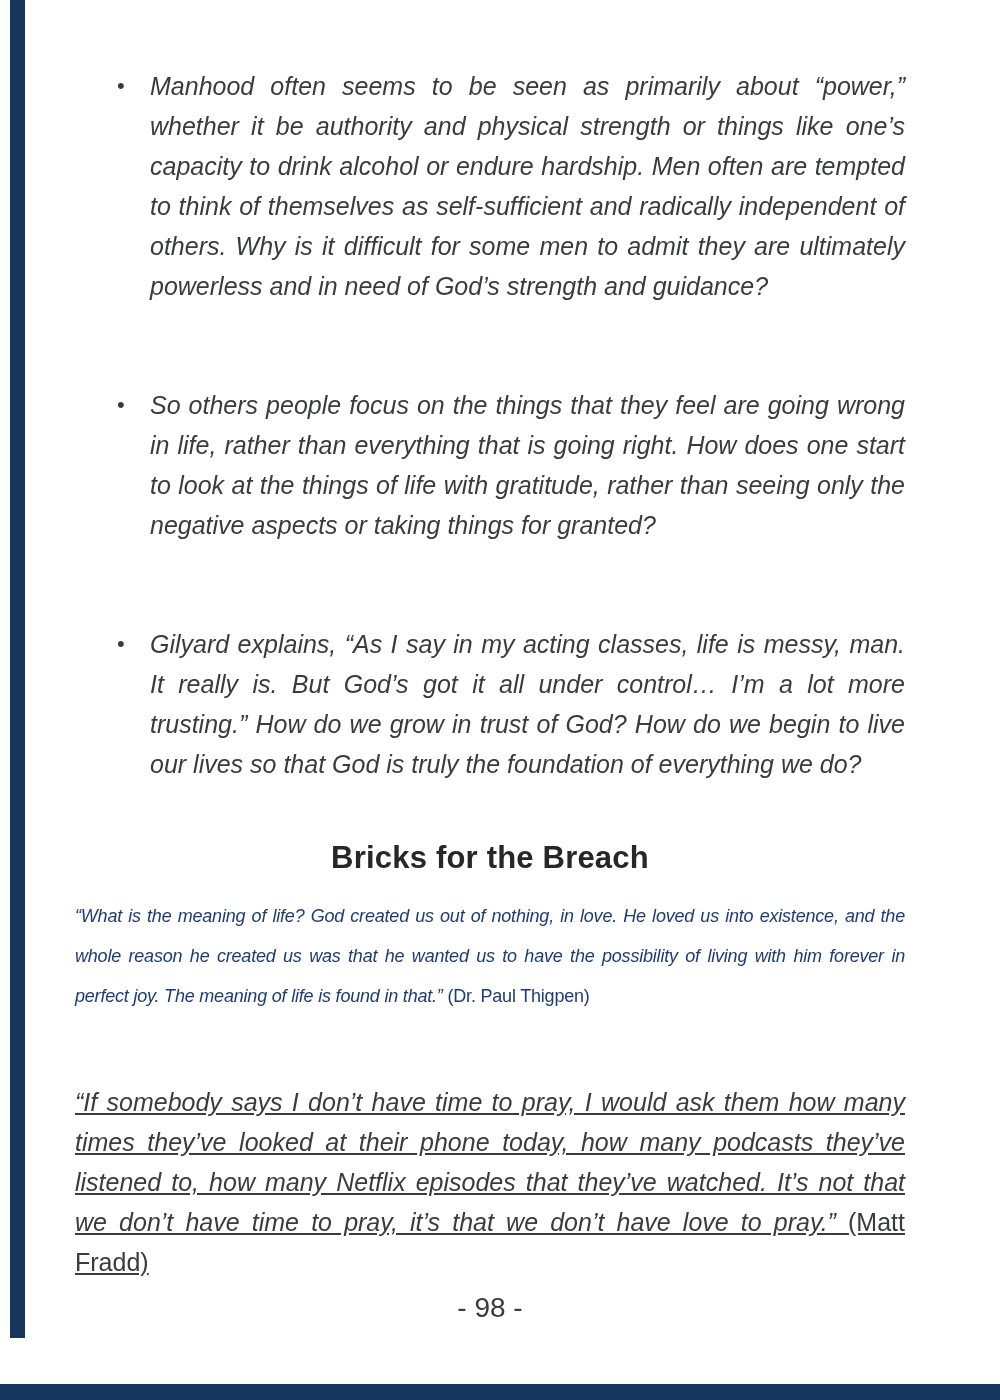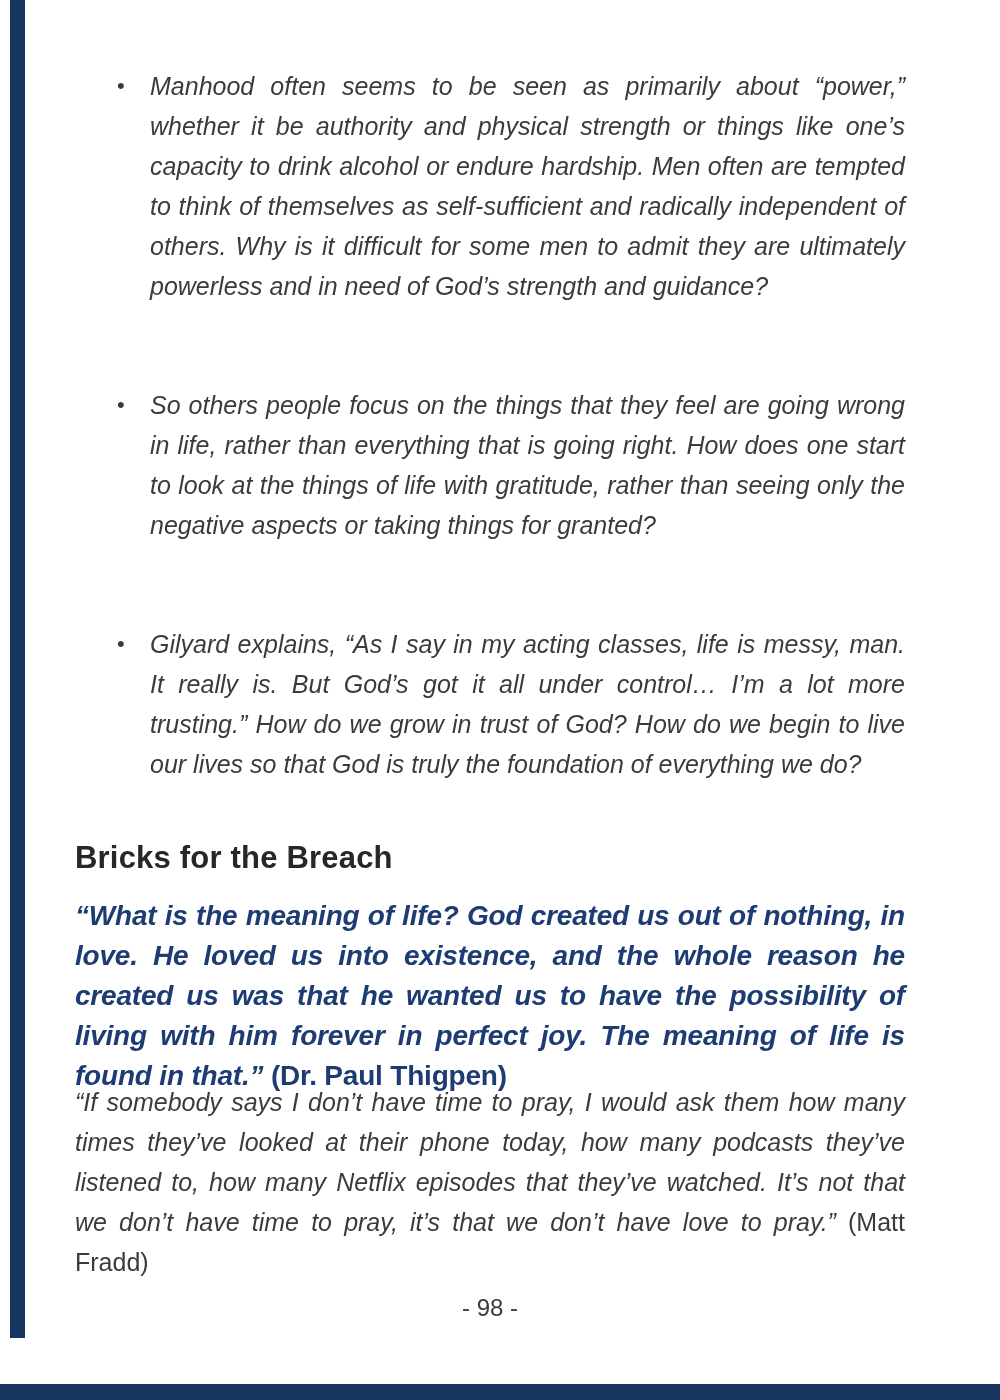--- a/index.html
+++ b/index.html
@@ -36,53 +36,54 @@
   .bullet-dot {
     position: absolute; left: -33px; top: 0;
     font-style: normal;
     font-size: 22px; line-height: 40px;
     color: var(--body-gray, #3a3b3d);
   }
 
   .heading {
     left: 75px; top: 836px; width: 830px;
     margin: 0;
-    text-align: left;
+    text-align: center;
     font-size: 31px; line-height: 44px;
     font-weight: bold;
     letter-spacing: 0.2px;
     color: var(--heading-dark, #27272a);
   }
 
   .blue-quote {
     left: 75px; top: 896px; width: 830px;
     margin: 0;
-    font-size: 28px; line-height: 40px;
+    font-size: 18px; line-height: 40px;
     letter-spacing: -0.2px;
-    font-weight: bold;
+    font-weight: normal;
     color: var(--quote-blue, #1e3c74);
     text-align: justify;
   }
   .blue-quote .q-text { font-style: italic; }
   .blue-quote .q-attr { font-style: normal; }
 
   .gray-quote {
     left: 75px; top: 1082px; width: 830px;
     margin: 0;
     font-size: 25px; line-height: 40px;
     color: var(--body-gray, #3a3b3d);
     text-align: justify;
+    text-decoration: underline;
   }
   .gray-quote .q-text { font-style: italic; }
   .gray-quote .q-attr { font-style: normal; }
 
   .page-number {
     left: 75px; top: 1292px; width: 830px;
     text-align: center;
-    font-size: 24px; line-height: 32px;
+    font-size: 28px; line-height: 32px;
     color: var(--body-gray, #3a3b3d);
   }
 </style>
 </head>
 <body>
 
 <div class="page">
 
   <div class="bar-left"></div>
   <div class="bar-bottom"></div>

